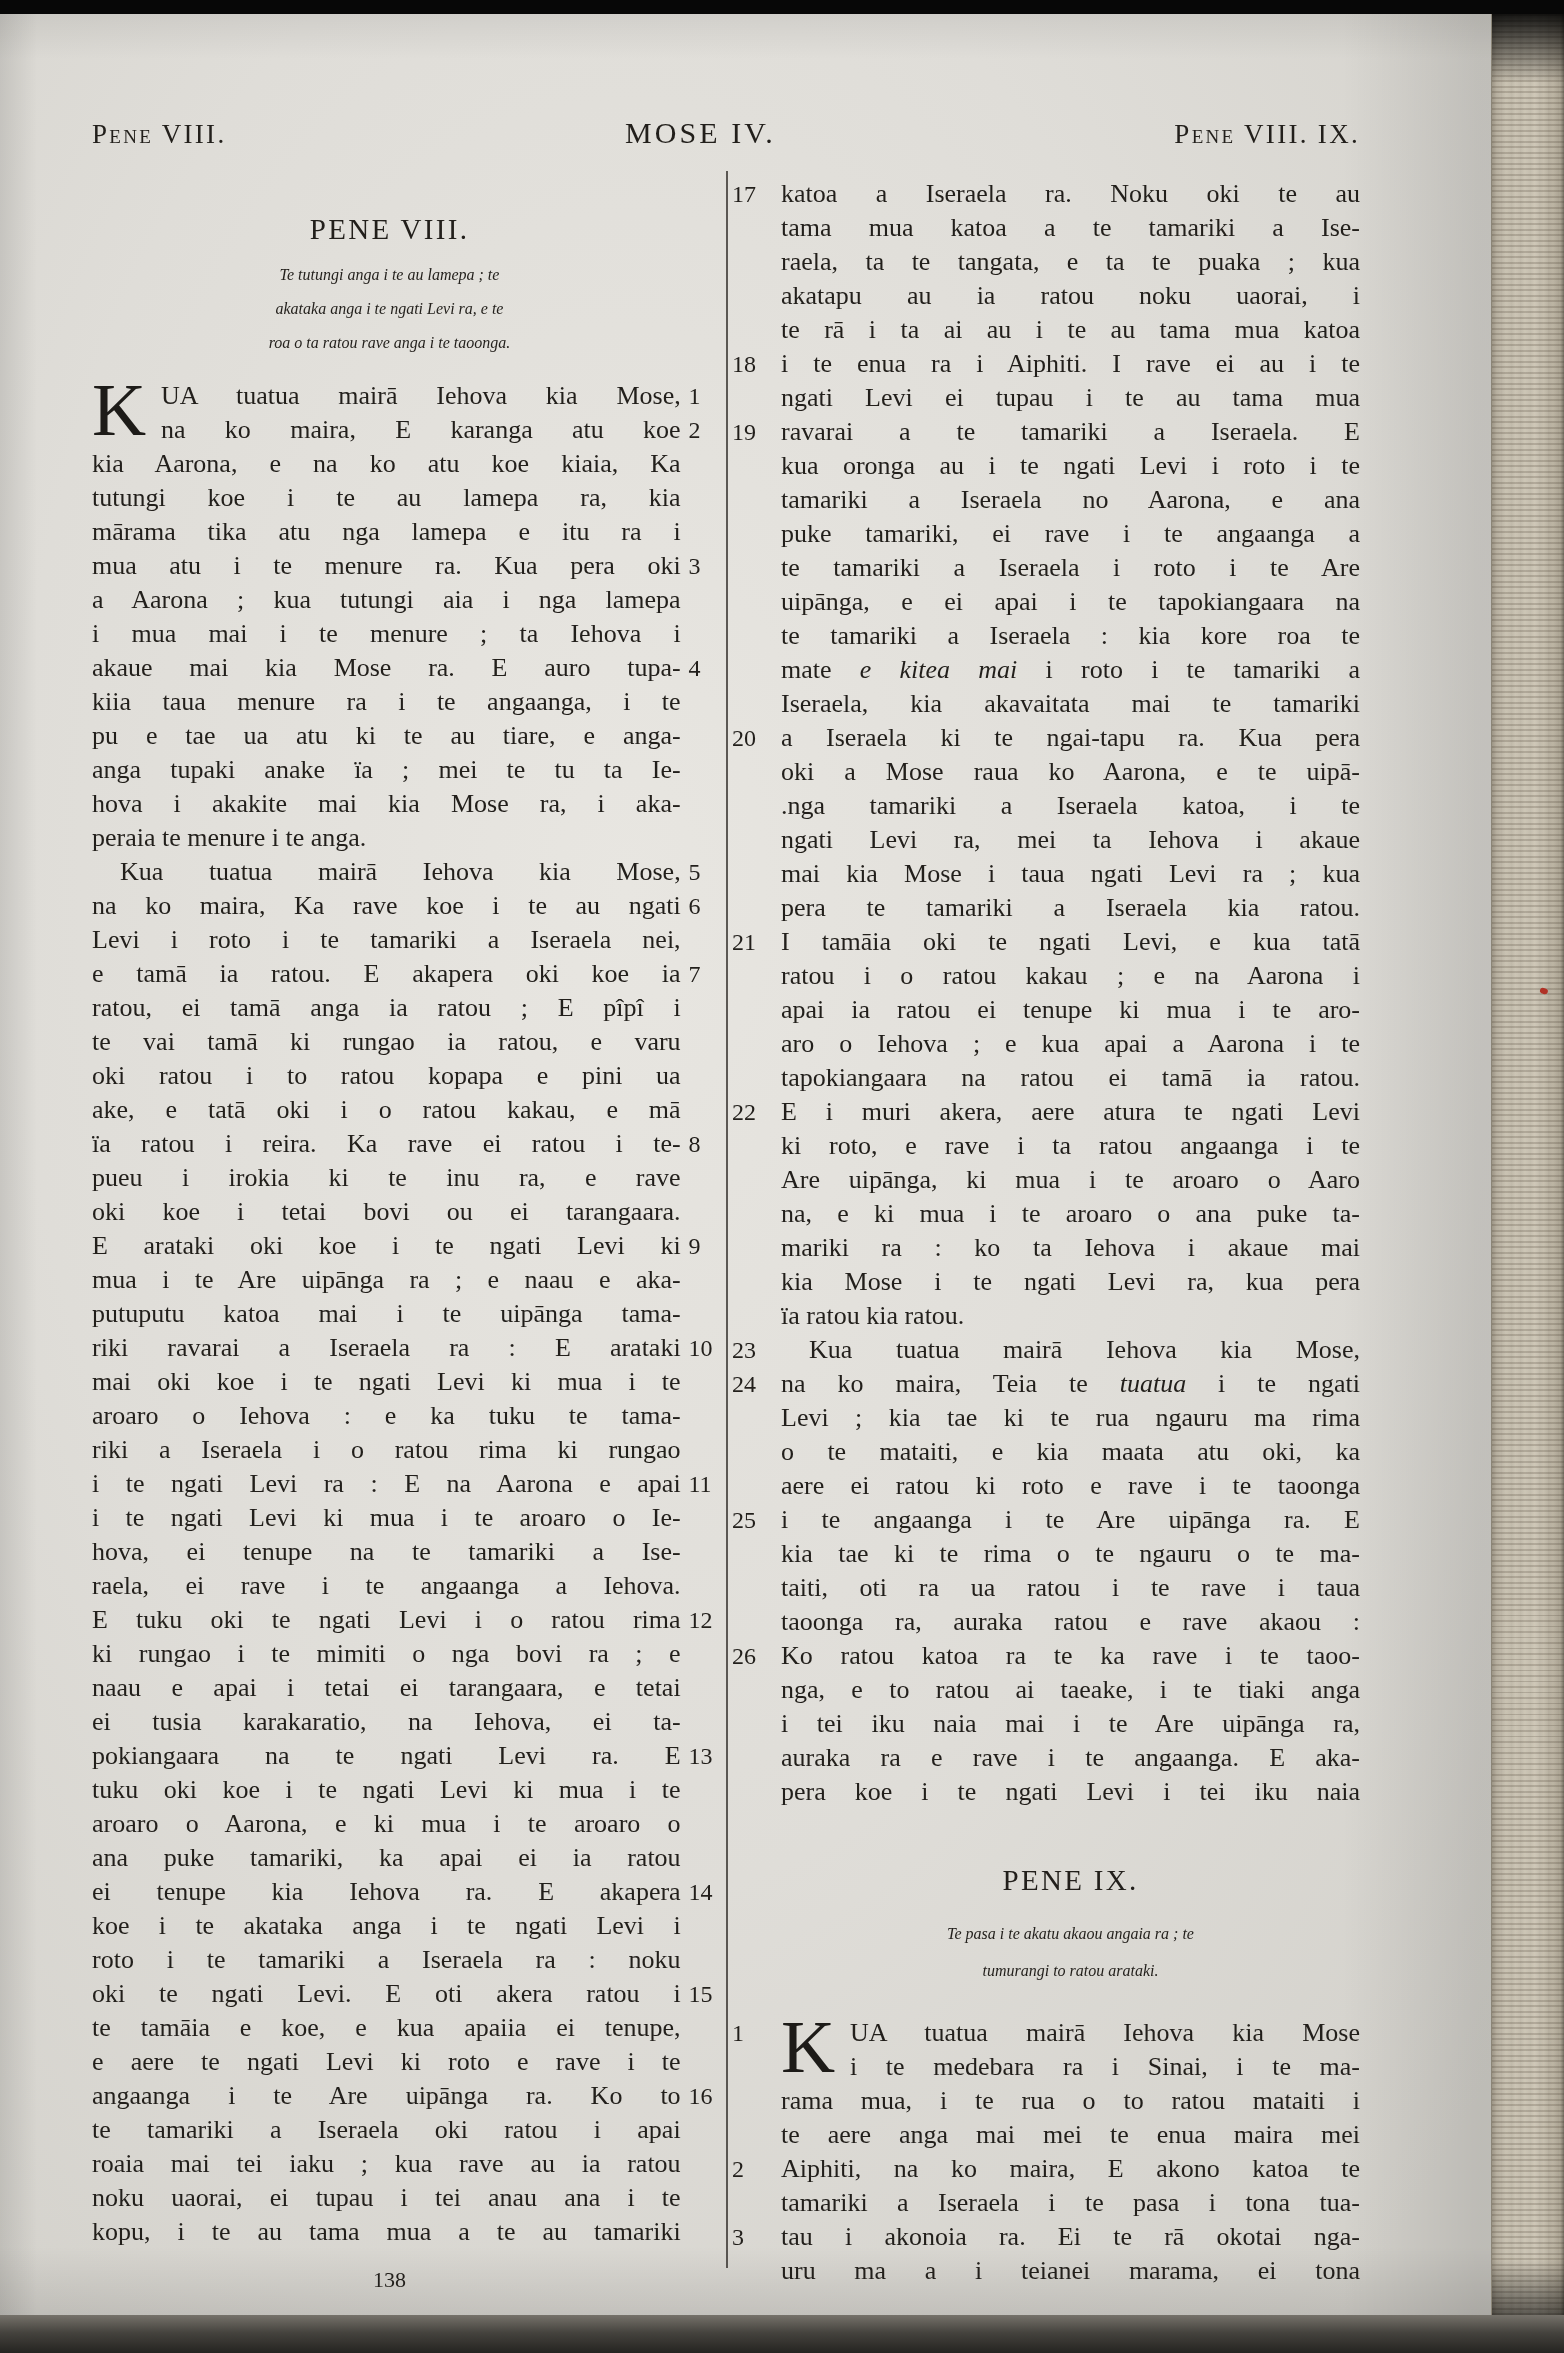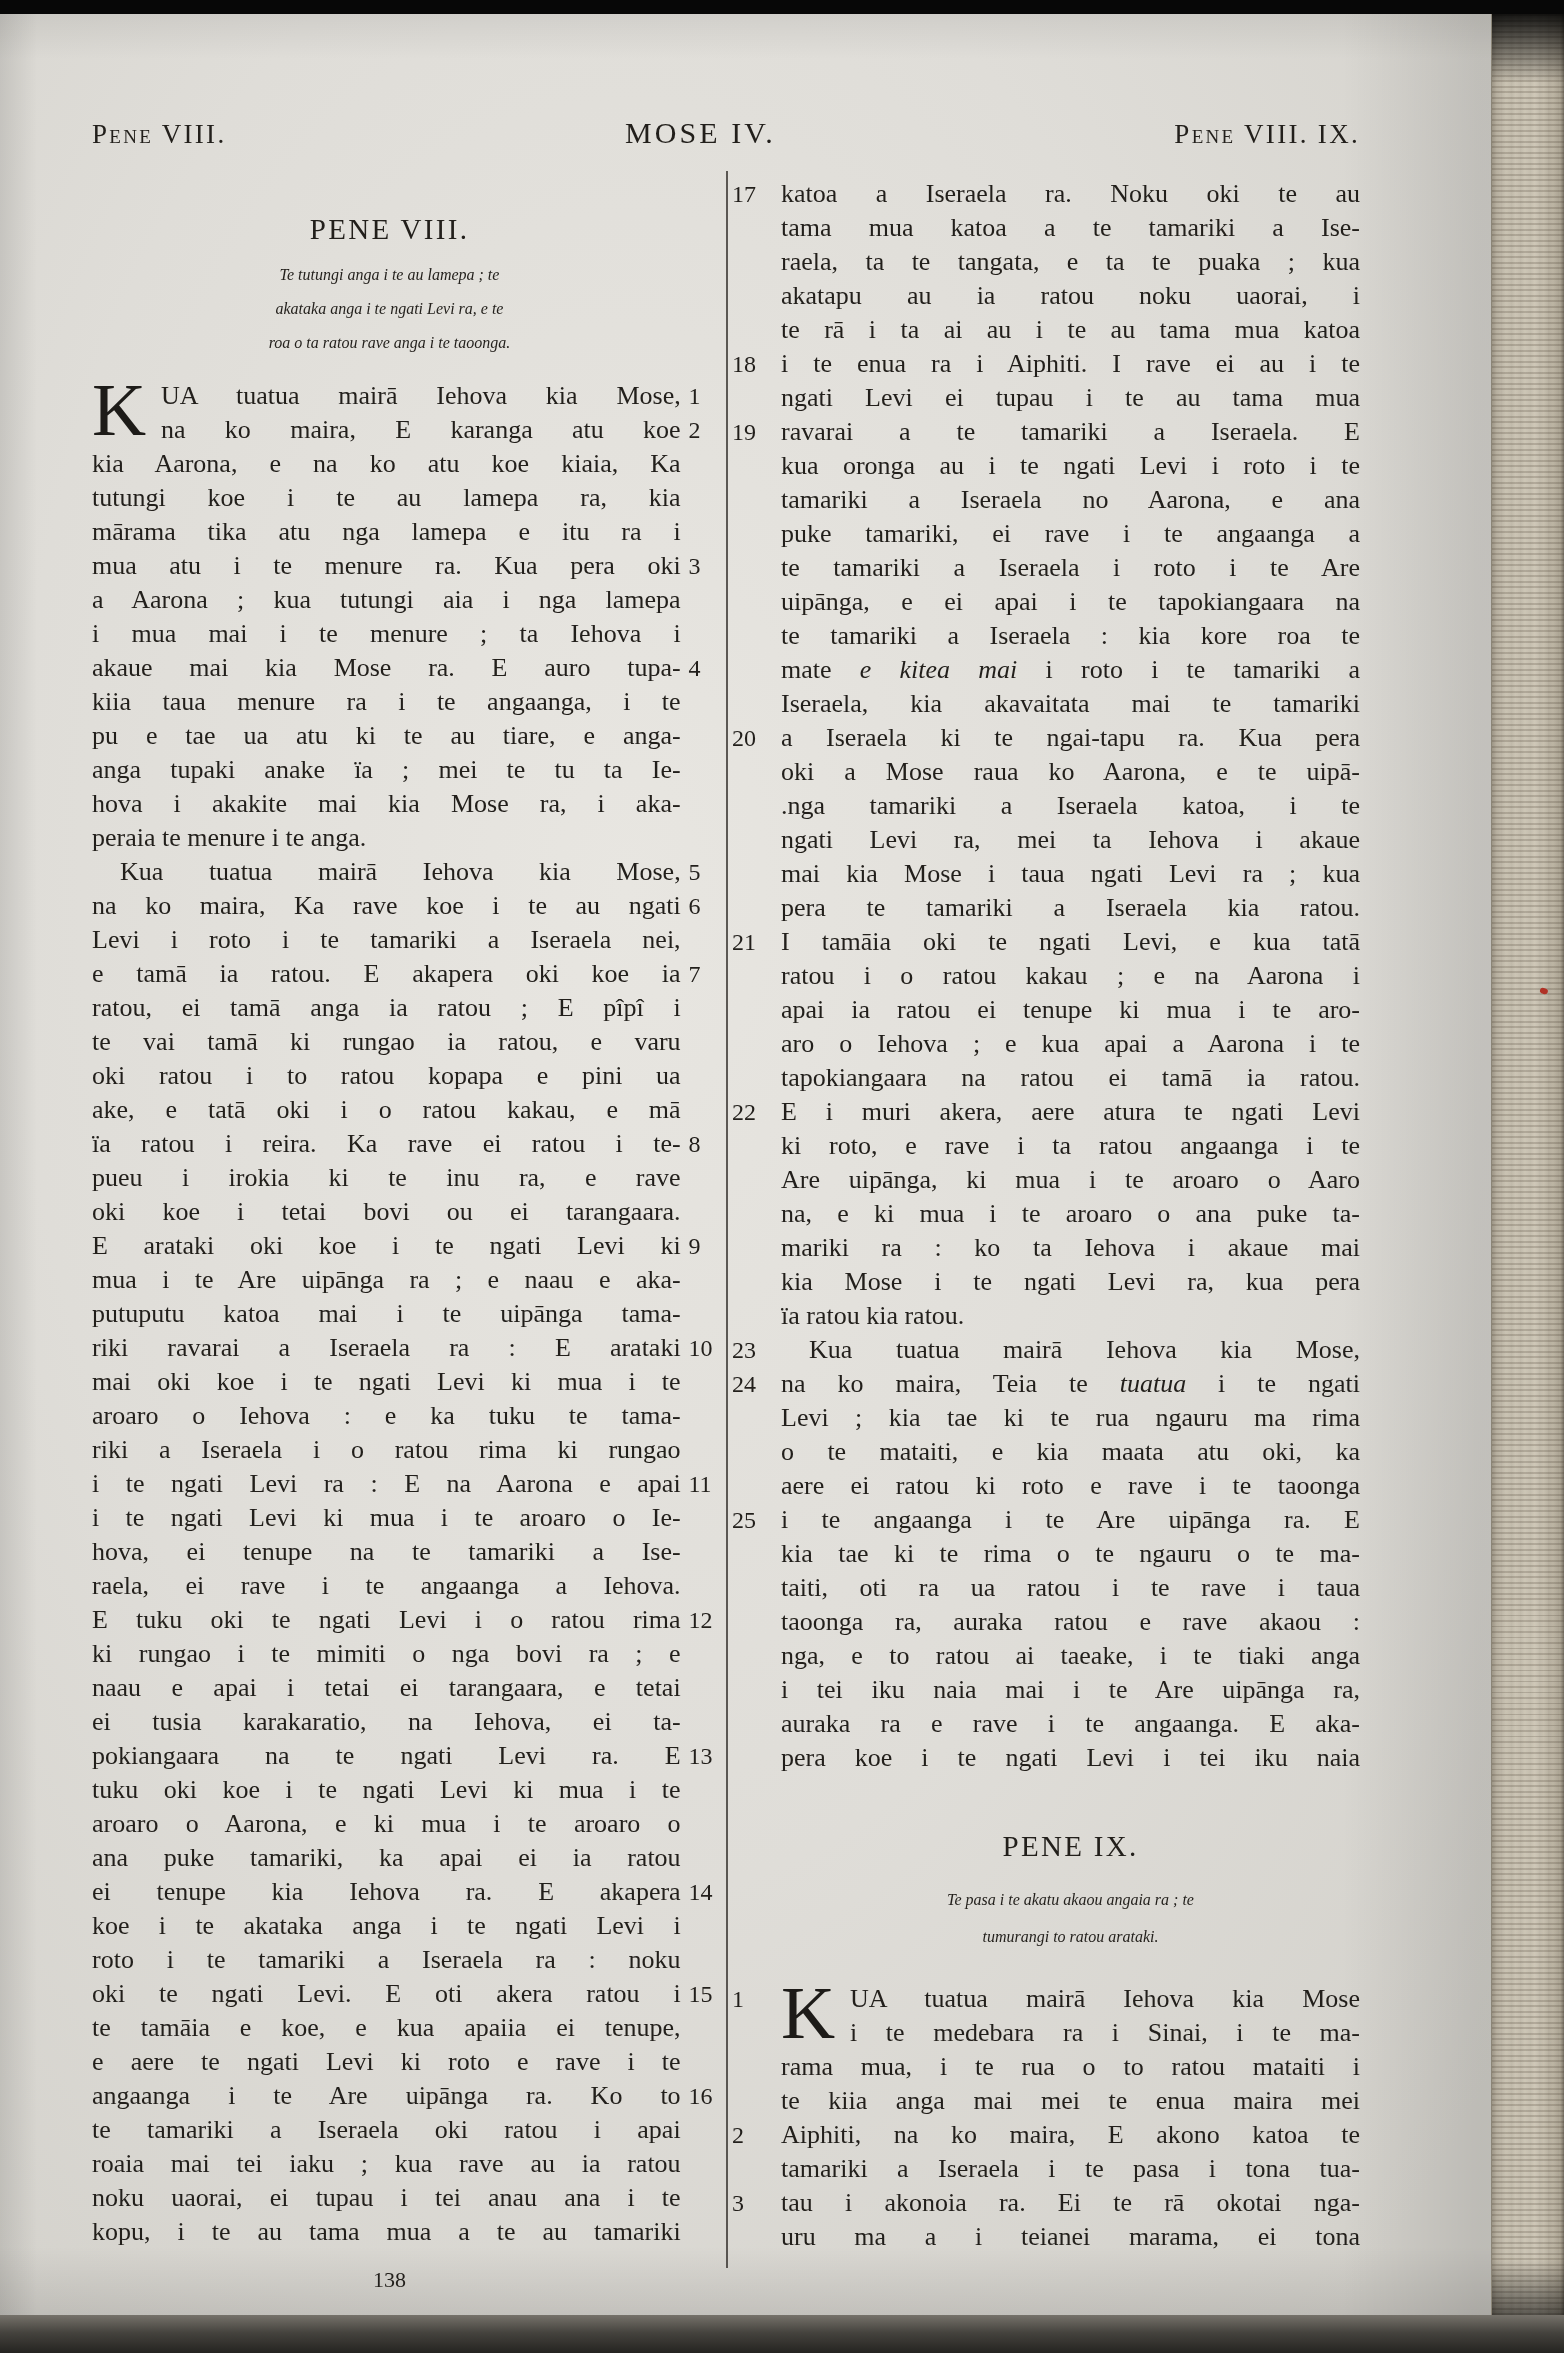--- a/index.html
+++ b/index.html
@@ -498,20 +498,24 @@
         </div>
         <div class="ln">
           <span class="num"></span>
           <span class="txt">taiti, oti ra ua ratou i te rave i taua</span>
         </div>
         <div class="ln">
           <span class="num"></span>
           <span class="txt">taoonga ra, auraka ratou e rave akaou :</span>
         </div>
         <div class="ln">
+          <span class="num">26</span>
+          <span class="txt">Ko ratou katoa ra te ka rave i te taoo-</span>
+        </div>
+        <div class="ln">
           <span class="num"></span>
           <span class="txt">nga, e to ratou ai taeake, i te tiaki anga</span>
         </div>
         <div class="ln">
           <span class="num"></span>
           <span class="txt">i tei iku naia mai i te Are uipānga ra,</span>
         </div>
         <div class="ln">
           <span class="num"></span>
           <span class="txt">auraka ra e rave i te angaanga.  E aka-</span>
@@ -534,21 +538,21 @@
         <div class="ln">
           <span class="num"></span>
           <span class="txt pad">i te medebara ra i Sinai, i te ma-</span>
         </div>
         <div class="ln">
           <span class="num"></span>
           <span class="txt">rama mua, i te rua o to ratou mataiti i</span>
         </div>
         <div class="ln">
           <span class="num"></span>
-          <span class="txt">te kiia anga mai mei te enua maira mei</span>
+          <span class="txt">te aere anga mai mei te enua maira mei</span>
         </div>
         <div class="ln">
           <span class="num">2</span>
           <span class="txt">Aiphiti, na ko maira, E akono katoa te</span>
         </div>
         <div class="ln">
           <span class="num"></span>
           <span class="txt">tamariki a Iseraela i te pasa i tona tua-</span>
         </div>
         <div class="ln">

